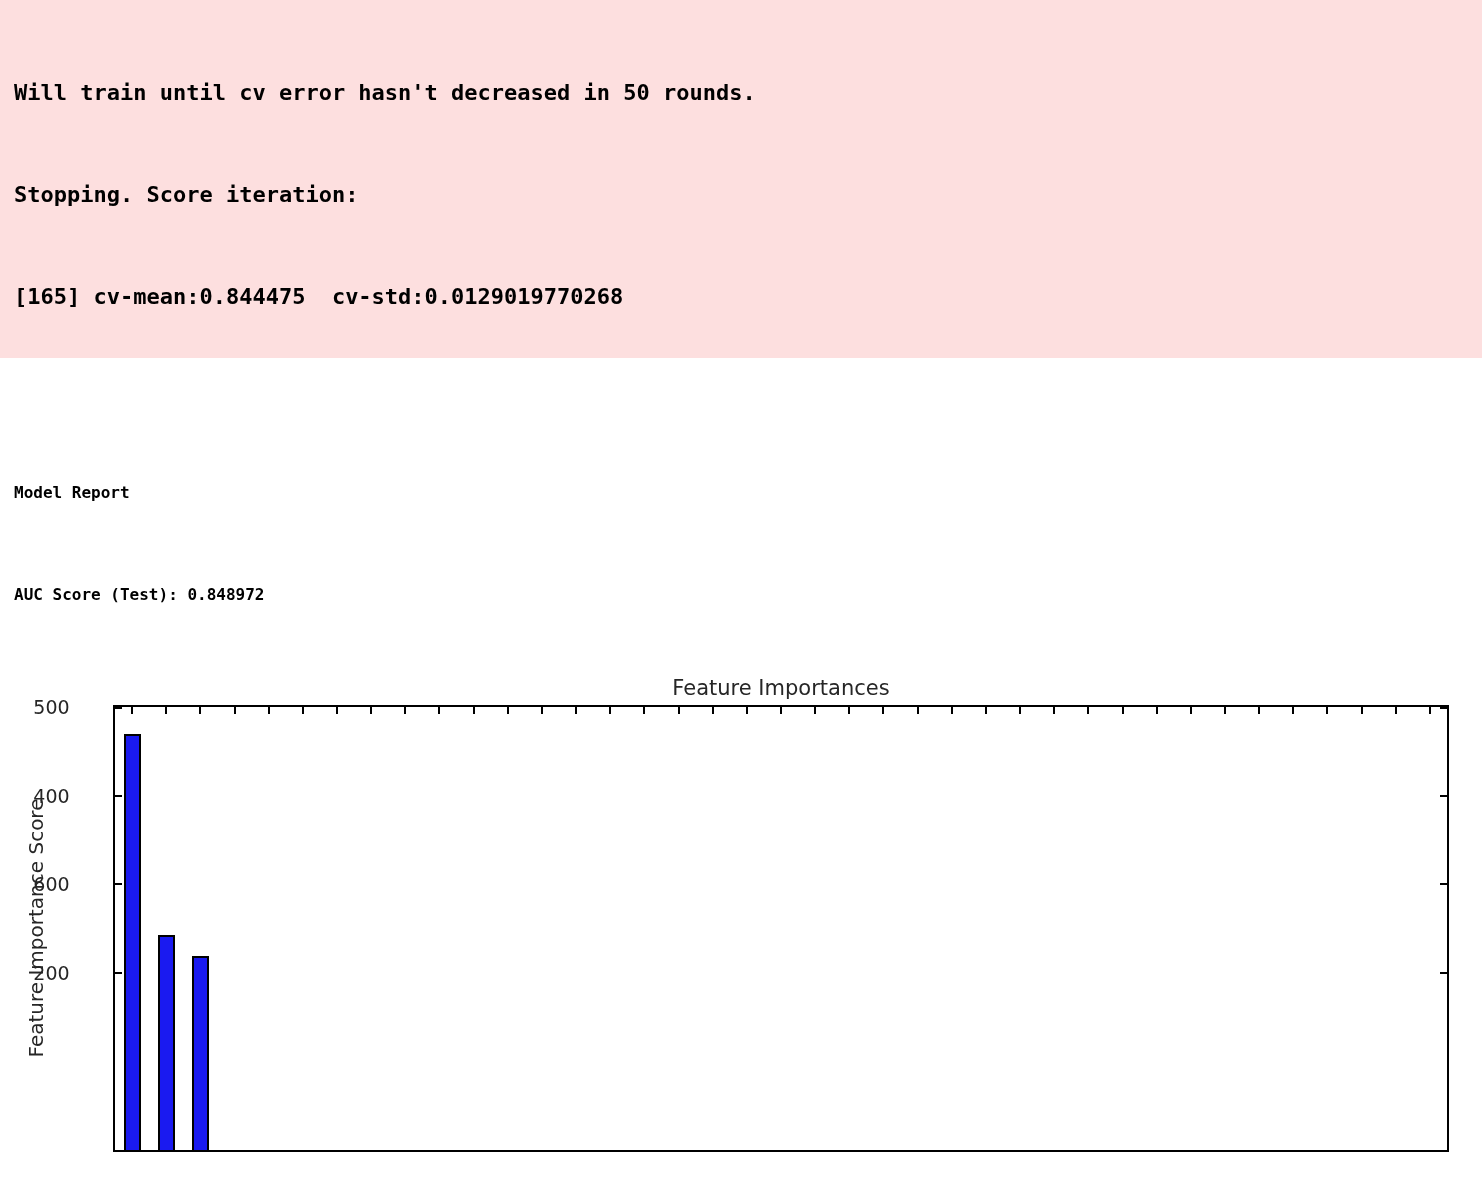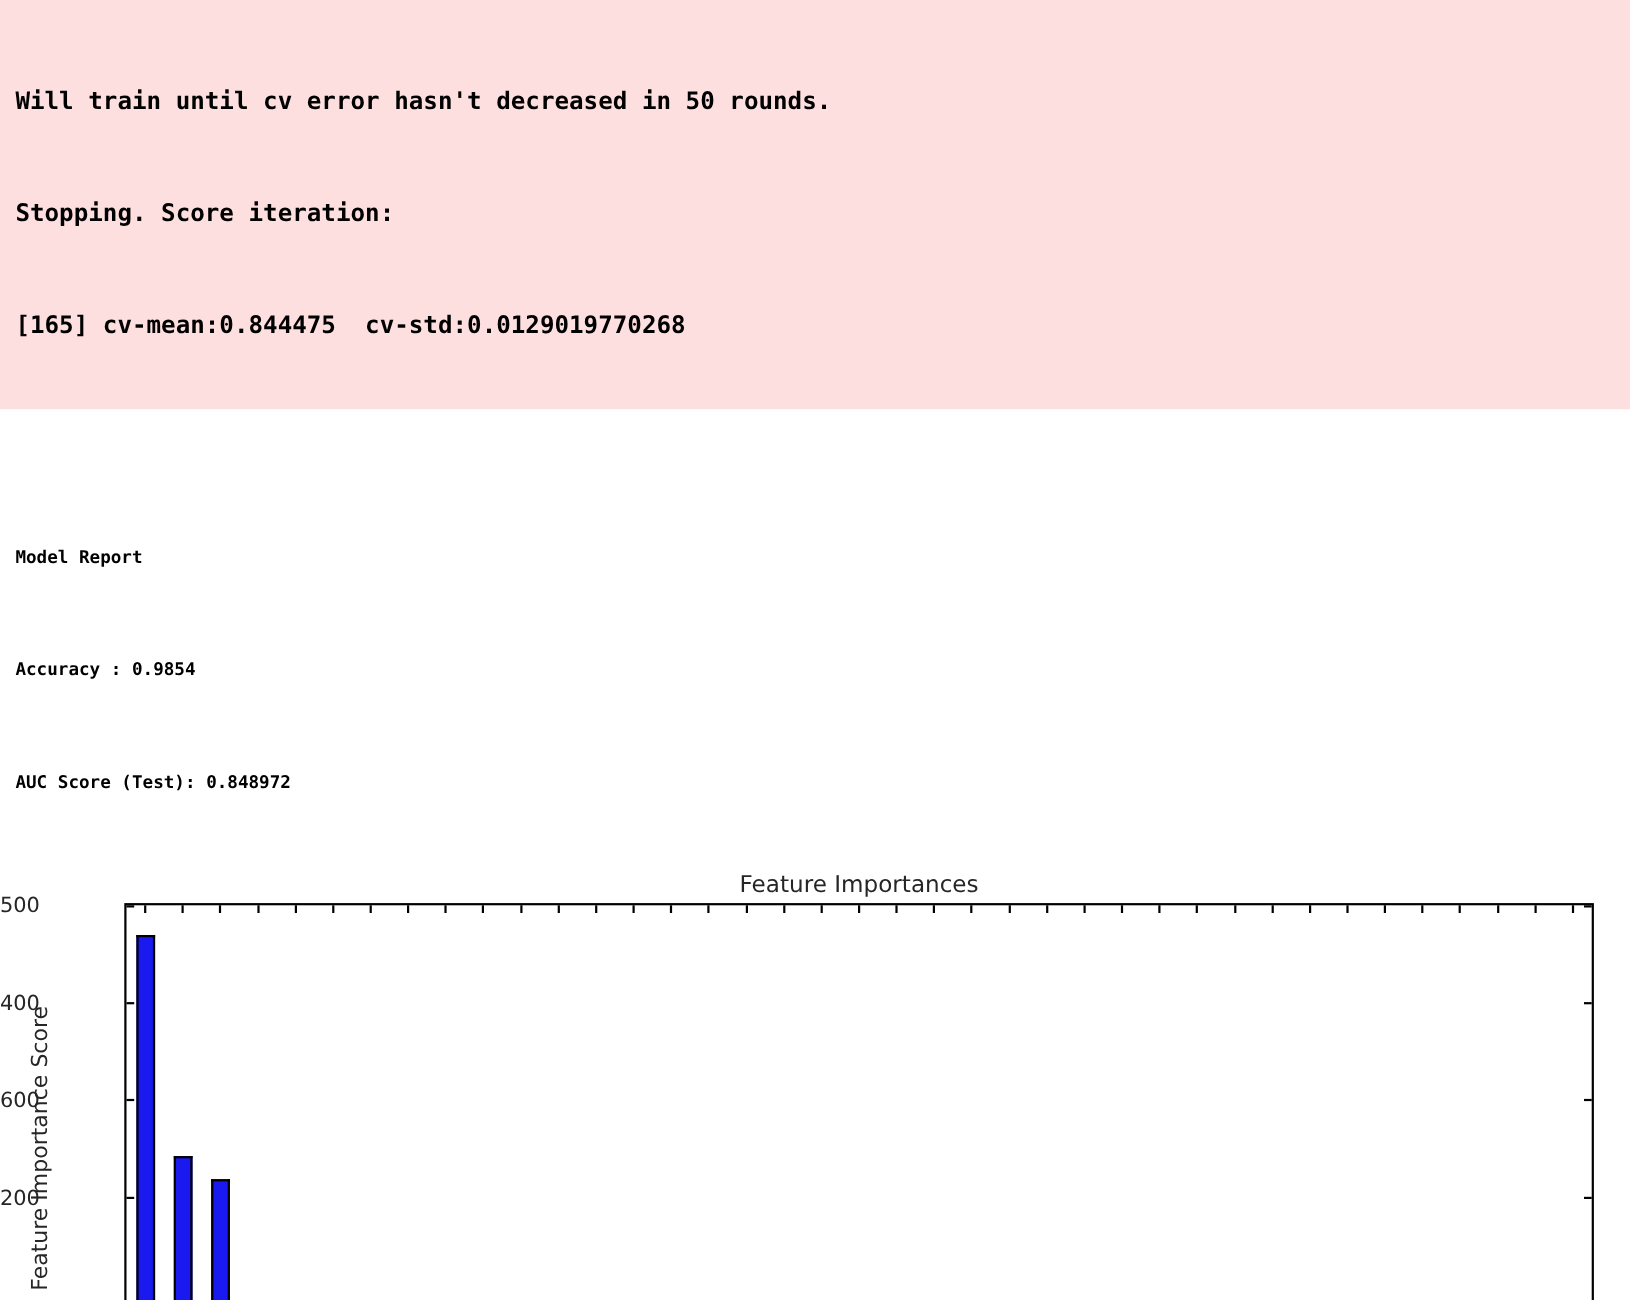--- a/index.html
+++ b/index.html
@@ -3,21 +3,21 @@
 <meta charset="utf-8">
 <style>
   html, body { margin: 0; padding: 0; background: #ffffff; }
   body {
     width: 1482px;
     font-family: "DejaVu Sans", "Liberation Sans", sans-serif;
     color: #000;
   }
   .stderr-box {
     background: #fddfdf;
-    padding: 8px 14px 24px 14px;
+    padding: 8px 14px 10px 14px;
     font-family: "DejaVu Sans Mono", "Liberation Mono", monospace;
     font-weight: bold;
     font-size: 22px;
     line-height: 34px;
     white-space: pre;
   }
   .report-box {
     margin: 50px 16px 0 14px;
     font-family: "DejaVu Sans Mono", "Liberation Mono", monospace;
     font-weight: bold;
@@ -79,38 +79,37 @@
     position: absolute;
     width: 7px;
     height: 2px;
     background: #000;
     z-index: 3;
   }
   .ytick-label {
     position: absolute;
     left: 0;
     width: 103px;
-    text-align: left;
+    text-align: center;
     font-size: 19px;
     line-height: 26px;
     color: #262626;
   }
 </style>
 </head>
 <body>
 
 <div class="stderr-box">
   <div>Will train until cv error hasn't decreased in 50 rounds.</div>
   <div>Stopping. Score iteration:</div>
   <div>[165] cv-mean:0.844475  cv-std:0.0129019770268</div>
 </div>
 
 <div class="report-box">
   <div>Model Report</div>
-  <div>Accuracy : 0.9854</div>
   <div>AUC Score (Test): 0.848972</div>
 </div>
 
 <div class="figure">
   <div class="chart-title">Feature Importances</div>
   <div class="y-axis-label">Feature Importance Score</div>
   <div class="plot-area">
       <div class="bar" style="left: 8.57692px; height: 416.42px; background: rgb(26, 26, 240); border-color: rgb(0, 0, 0);"></div>
       <div class="tick-x" style="left: 16.0769px; top: 0px;"></div>
       <div class="bar" style="left: 42.7308px; height: 215.298px; background: rgb(26, 26, 240); border-color: rgb(0, 0, 0);"></div>

